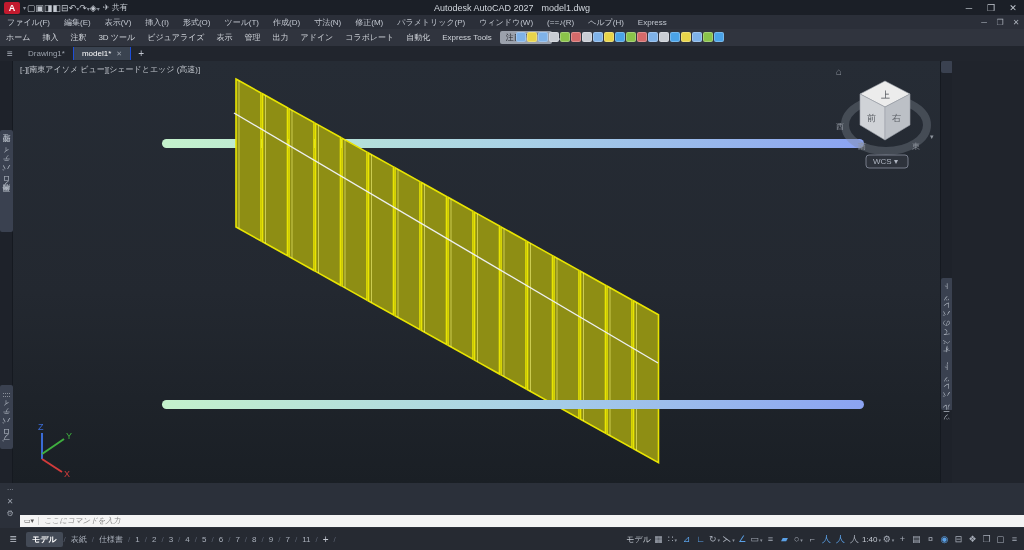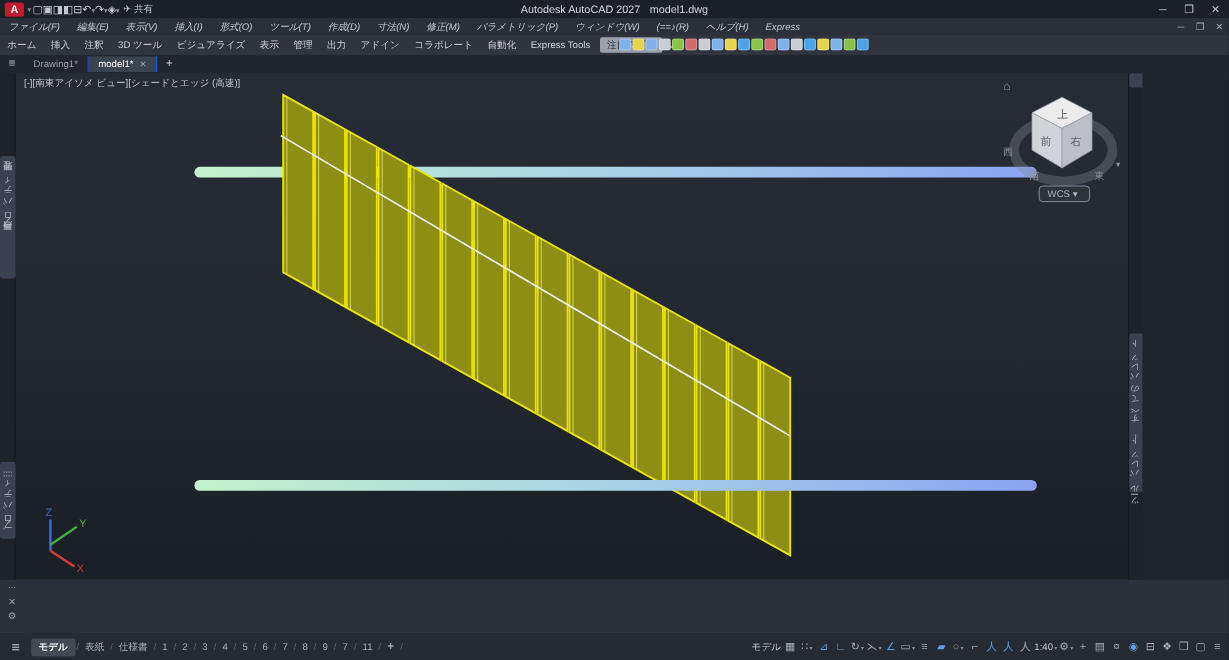--- a/index.html
+++ b/index.html
@@ -15,21 +15,21 @@
   .qat .qi{width:14px;text-align:center;font-size:9px;}
   .qat .caret{font-size:6px;color:#8a909a;}
   .share{font-size:8px;color:#c3c8d0;margin-left:2px;}
   .wtitle{position:absolute;left:0;right:0;text-align:center;font-size:9px;color:#d2d7de;pointer-events:none;}
   .wtitle .doc{margin-left:8px;}
   .wincontrols{margin-left:auto;display:flex;}
   .wincontrols span{width:22px;text-align:center;font-size:9px;color:#c3c8d0;}
 
   
   .menubar{position:absolute;top:15px;left:0;right:0;height:14px;background:#2b2f39;display:flex;align-items:center;font-size:8px;}
-  .mi{padding:0 7px;color:#c2c7d0;white-space:nowrap;font-style:italic;}
+  .mi{padding:0 7px;color:#c2c7d0;white-space:nowrap;}
   .docctrl{margin-left:auto;display:flex;}
   .docctrl span{width:16px;text-align:center;font-size:8px;color:#aab0ba;}
 
   
   .ribbonrow{position:absolute;top:29px;left:0;right:0;height:17px;background:#30343e;display:flex;align-items:center;font-size:8px;}
   .rt{padding:2px 6px;color:#d0d4da;white-space:nowrap;}
   .rt.active{background:#9ba1ac;color:#22252b;border-radius:2px;margin:0 2px;}
   .rt-more{font-size:6px;color:#8a909a;padding:0 4px;}
   .xicons{position:absolute;left:516px;top:3px;display:flex;gap:1px;}
   .xi{width:10px;height:10px;border-radius:2px;border:1px solid rgba(255,255,255,.25);}
@@ -247,20 +247,24 @@
       </g>
     </svg>
   </div>
 
   <div class="cmd">
     <div class="cmdrail" id="cmd-rail">
         <span>∙∙∙</span>
         <span>✕</span>
         <span>⚙</span>
       </div>
+    <div class="cmdinput">
+      <span class="cmdico">▭▾</span>
+      <span class="cmdph">ここにコマンドを入力</span>
+    </div>
   </div>
 
   <div class="status">
     <span class="st-menu">≡</span>
     <span id="layout-tabs" style="display:flex;align-items:center;">
         <span class="lt active">モデル</span>
         <span class="sl">/</span>
         <span class="lt">表紙</span>
         <span class="sl">/</span>
         <span class="lt">仕様書</span>

